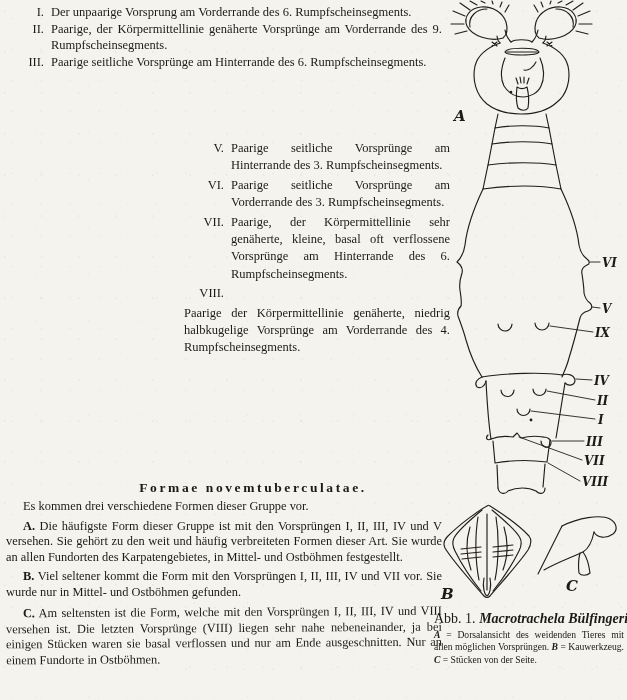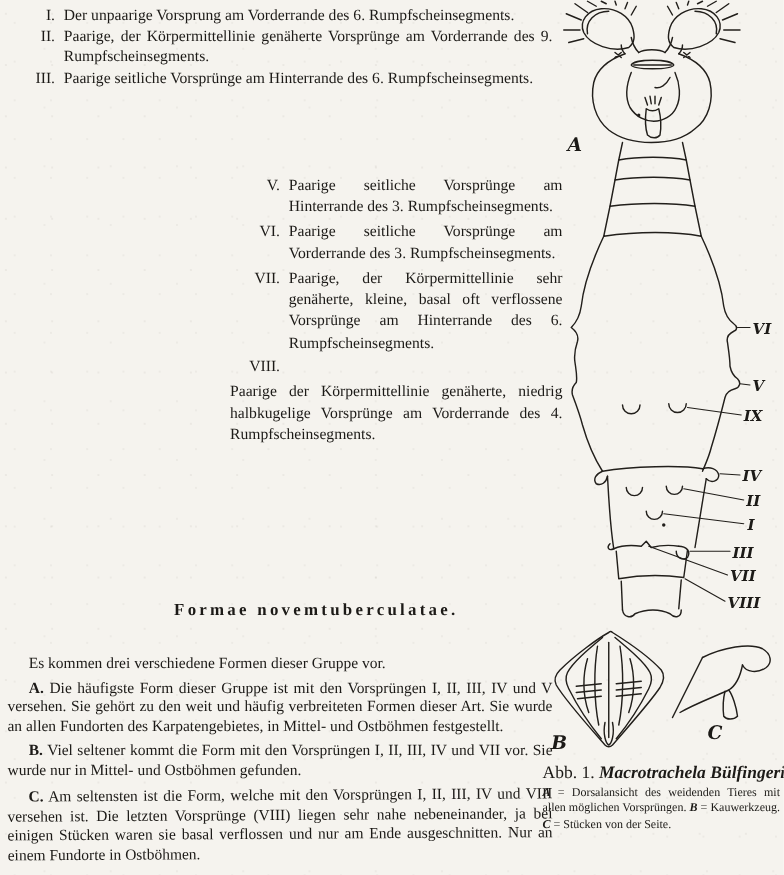--- a/index.html
+++ b/index.html
@@ -16,21 +16,21 @@
   }
   .list-upper{position:absolute;left:6px;top:4px;width:436px;font-size:12.5px;line-height:16px;}
   .list-upper .item{display:flex;margin-bottom:1px;}
   .list-narrow{position:absolute;left:184px;top:140px;width:266px;font-size:12.5px;line-height:17.4px;}
   .list-narrow .item{display:flex;margin-bottom:2px;}
   .num{flex:none;width:38px;text-align:right;padding-right:7px;}
   .list-narrow .num{width:40px;}
   .itext{flex:auto;text-align:justify;}
   .heading{position:absolute;left:0;top:480px;width:440px;text-align:center;
     font-weight:bold;font-size:13.5px;letter-spacing:2.6px;margin-left:33px;}
-  .paras{position:absolute;left:6px;top:499px;width:436px;font-size:12.4px;line-height:15.6px;margin-top:24px;}
+  .paras{position:absolute;left:6px;top:499px;width:436px;font-size:12.4px;line-height:15.6px;}
   .paras p{margin:0 0 4px 0;text-indent:17px;text-align:justify;}
   .paras p .lead{font-weight:bold;}
   .paras p.tilt{transform:rotate(-0.35deg);}
   .figure-svg{position:absolute;left:430px;top:0;}
   .figure-svg path, .figure-svg line{stroke:#221f1b;stroke-width:1.15;fill:none;
     stroke-linecap:round;stroke-linejoin:round;}
   .figure-svg .leader{stroke-width:0.9;}
   .figure-svg .dot{fill:#221f1b;stroke:none;}
   .figure-svg text{fill:#1c1a17;font-family:"DejaVu Serif","Liberation Serif",serif;
     font-style:italic;font-weight:bold;}

